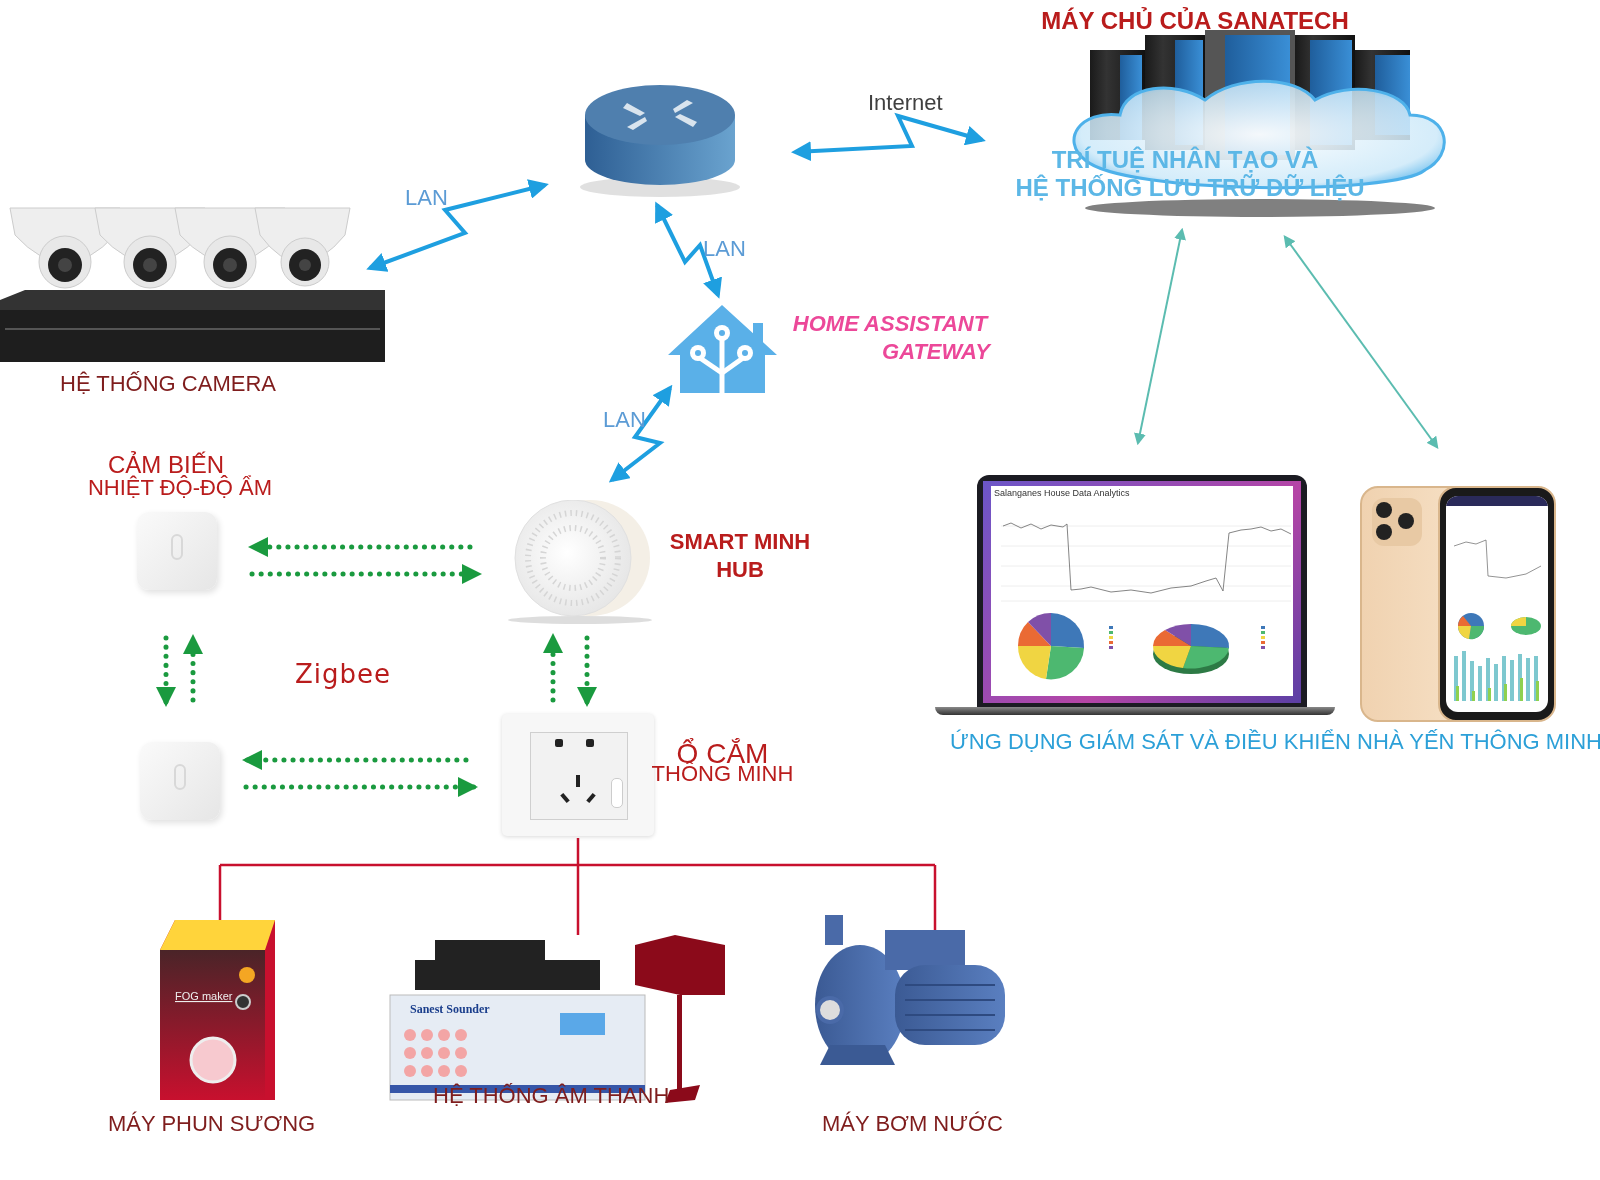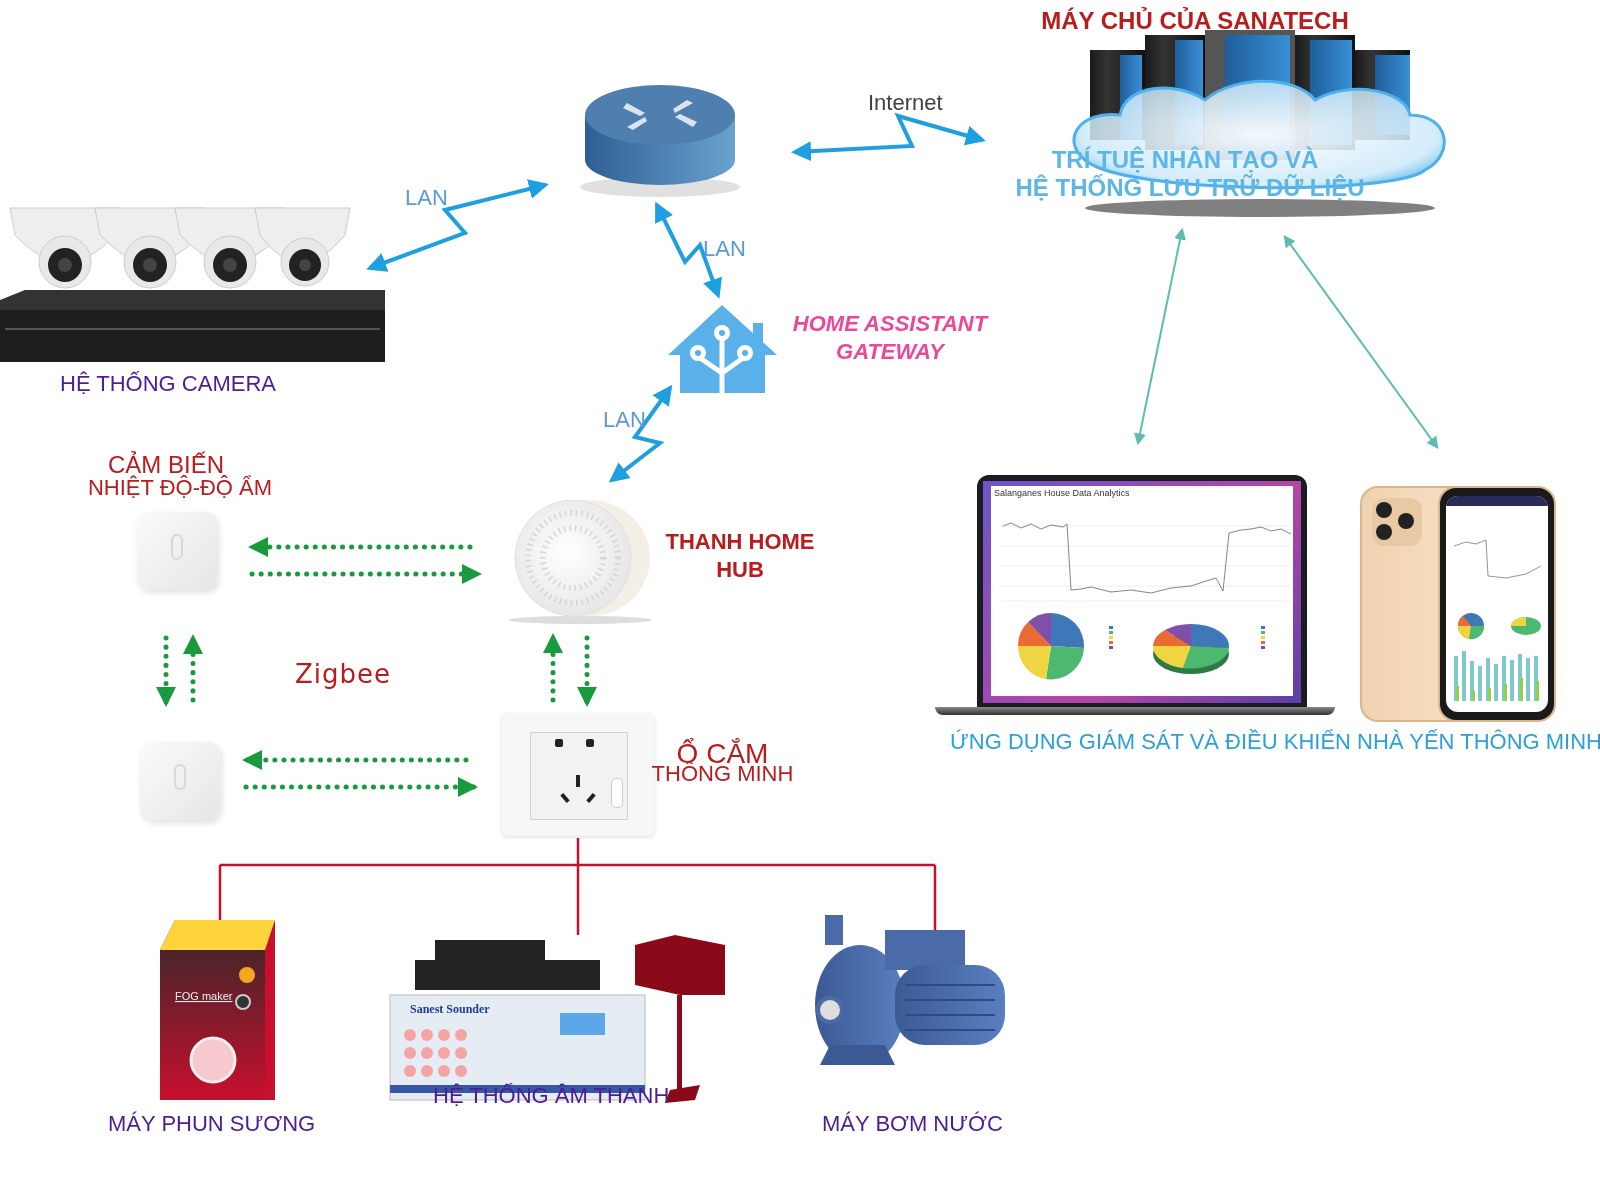--- a/index.html
+++ b/index.html
@@ -1,19 +1,19 @@
 <!DOCTYPE html>
 <html><head>
 <meta charset="utf-8">
 <style>
   html, body { margin:0; padding:0; background:#ffffff; }
   body { width:1600px; height:1180px; position:relative; overflow:hidden; font-family:"Liberation Sans", sans-serif; }
   .abs { position:absolute; }
   .lbl { position:absolute; font-family:"Liberation Sans", sans-serif; white-space:nowrap; text-align:center; line-height:1.12; }
-  .red { color:#4c1d95; font-size:22px; }
+  .red { color:#7f1d1d; font-size:22px; }
   .green { color:#b91c1c; }
   .blue-lt { color:#4fa3d9;text-align:center; }
   .ha { color:#ec4899; font-weight:bold; font-size:22px;font-style:italic; }
   svg.layer { position:absolute; left:0; top:0; }
 </style>
 </head>
 <body>
 
 <svg class="layer" width="1600" height="1180">
   <defs>
@@ -163,21 +163,21 @@
     <circle cx="57" cy="30" r="8" fill="#fff"></circle>
       <circle cx="57" cy="30" r="3" fill="#5ab0e8"></circle>
     <circle cx="33" cy="50" r="8" fill="#fff"></circle>
       <circle cx="33" cy="50" r="3" fill="#5ab0e8"></circle>
     <circle cx="80" cy="50" r="8" fill="#fff"></circle>
       <circle cx="80" cy="50" r="3" fill="#5ab0e8"></circle>
   </svg>
 </div>
 <div class="lbl" style="left:703px;top:237px;font-size:22px;color:#5b9bd5;">LAN</div>
 <div class="lbl ha" style="left:790px;top:312px;width:200px;">HOME ASSISTANT</div>
-<div class="lbl ha" style="left:790px;top:340px;width:200px;">GATEWAY</div>
+<div class="lbl ha" style="left:790px;top:340px;width:200px;text-align:right;">GATEWAY</div>
 <div class="lbl" style="left:603px;top:408px;font-size:22px;color:#5b9bd5;">LAN</div>
 
 <div class="lbl green" style="left:66px;top:452px;width:200px;font-size:24px;">CẢM BIẾN</div>
 <div class="lbl green" style="left:80px;top:476px;width:200px;font-size:22px;">NHIỆT ĐỘ-ĐỘ ẨM</div>
 <div class="abs" style="left:137px;top:512px;width:80px;height:78px;background:linear-gradient(135deg,#fafafa,#e6e6e6);border-radius:12px;box-shadow:2px 3px 6px rgba(0,0,0,0.12);">
   <span style="position:absolute;left:34px;top:22px;width:8px;height:22px;border:2px solid #d8d8d8;border-radius:6px;"></span>
 </div>
 <div class="abs" style="left:140px;top:742px;width:80px;height:78px;background:linear-gradient(135deg,#fafafa,#e6e6e6);border-radius:12px;box-shadow:2px 3px 6px rgba(0,0,0,0.12);">
   <span style="position:absolute;left:34px;top:22px;width:8px;height:22px;border:2px solid #d8d8d8;border-radius:6px;"></span>
 </div>
@@ -191,21 +191,21 @@
           <stop offset="1" stop-color="#e5e5e5"></stop>
         </radialGradient>
       </defs>
     <ellipse cx="75" cy="120" rx="72" ry="4" fill="#ddd"></ellipse>
     <ellipse cx="85" cy="58" rx="60" ry="58" fill="#f4efe6"></ellipse>
     <circle cx="68" cy="58" r="58" fill="url(#hub)" stroke="#e0e0e0"></circle>
     <circle cx="68" cy="58" r="45" fill="none" stroke="#d5d5d5" stroke-width="6" stroke-dasharray="1.5 4"></circle>
     <circle cx="68" cy="58" r="30" fill="none" stroke="#d5d5d5" stroke-width="6" stroke-dasharray="1.5 4"></circle>
   </svg>
 </div>
-<div class="lbl green" style="left:660px;top:530px;width:160px;font-weight:bold;font-size:22px;">THANH HOME</div>
+<div class="lbl green" style="left:660px;top:530px;width:160px;font-weight:bold;font-size:22px;">SMART MINH</div>
 <div class="lbl green" style="left:660px;top:558px;width:160px;font-weight:bold;font-size:22px;">HUB</div>
 
 <div class="abs" style="left:502px;top:714px;width:152px;height:122px;background:#f7f7f7;border-radius:5px;box-shadow:0 1px 4px rgba(0,0,0,0.15);">
   <div style="position:absolute;left:28px;top:18px;width:96px;height:86px;background:#f2f2f2;border:1px solid #cfcfcf;">
     <span style="position:absolute;left:24px;top:6px;width:8px;height:8px;background:#222;border-radius:2px;"></span>
     <span style="position:absolute;left:55px;top:6px;width:8px;height:8px;background:#222;border-radius:2px;"></span>
     <span style="position:absolute;left:45px;top:42px;width:4px;height:12px;background:#222;"></span>
     <span style="position:absolute;left:32px;top:60px;width:4px;height:10px;background:#222;transform:rotate(-40deg);"></span>
     <span style="position:absolute;left:58px;top:60px;width:4px;height:10px;background:#222;transform:rotate(40deg);"></span>
     <span style="position:absolute;left:80px;top:45px;width:10px;height:28px;border:1px solid #ccc;border-radius:5px;background:#fff;"></span>

